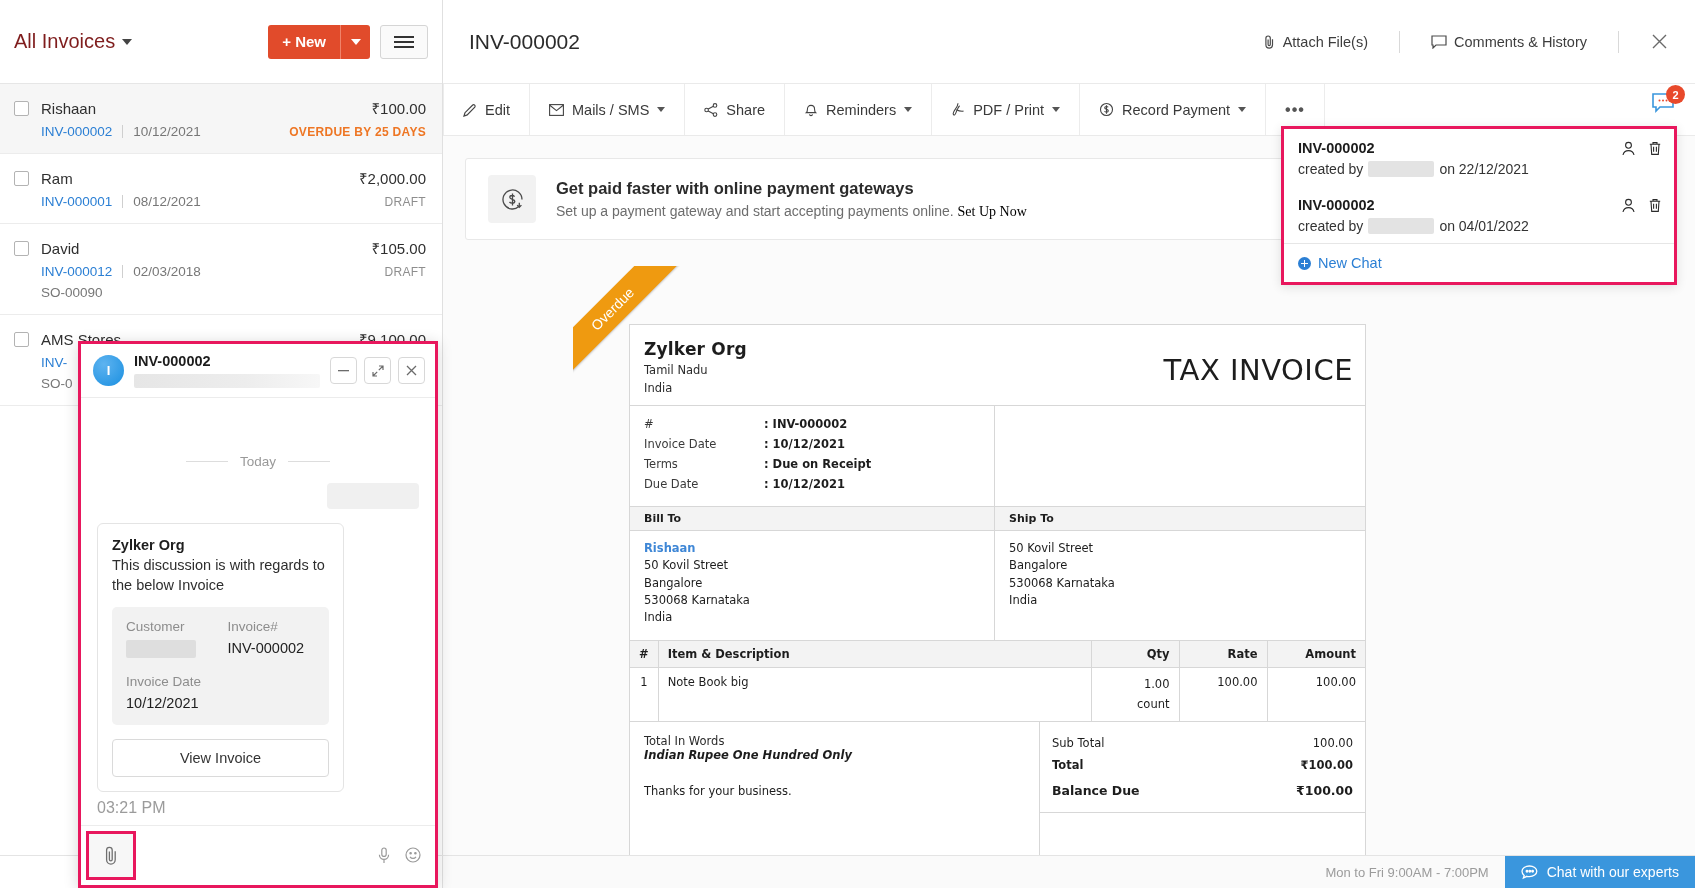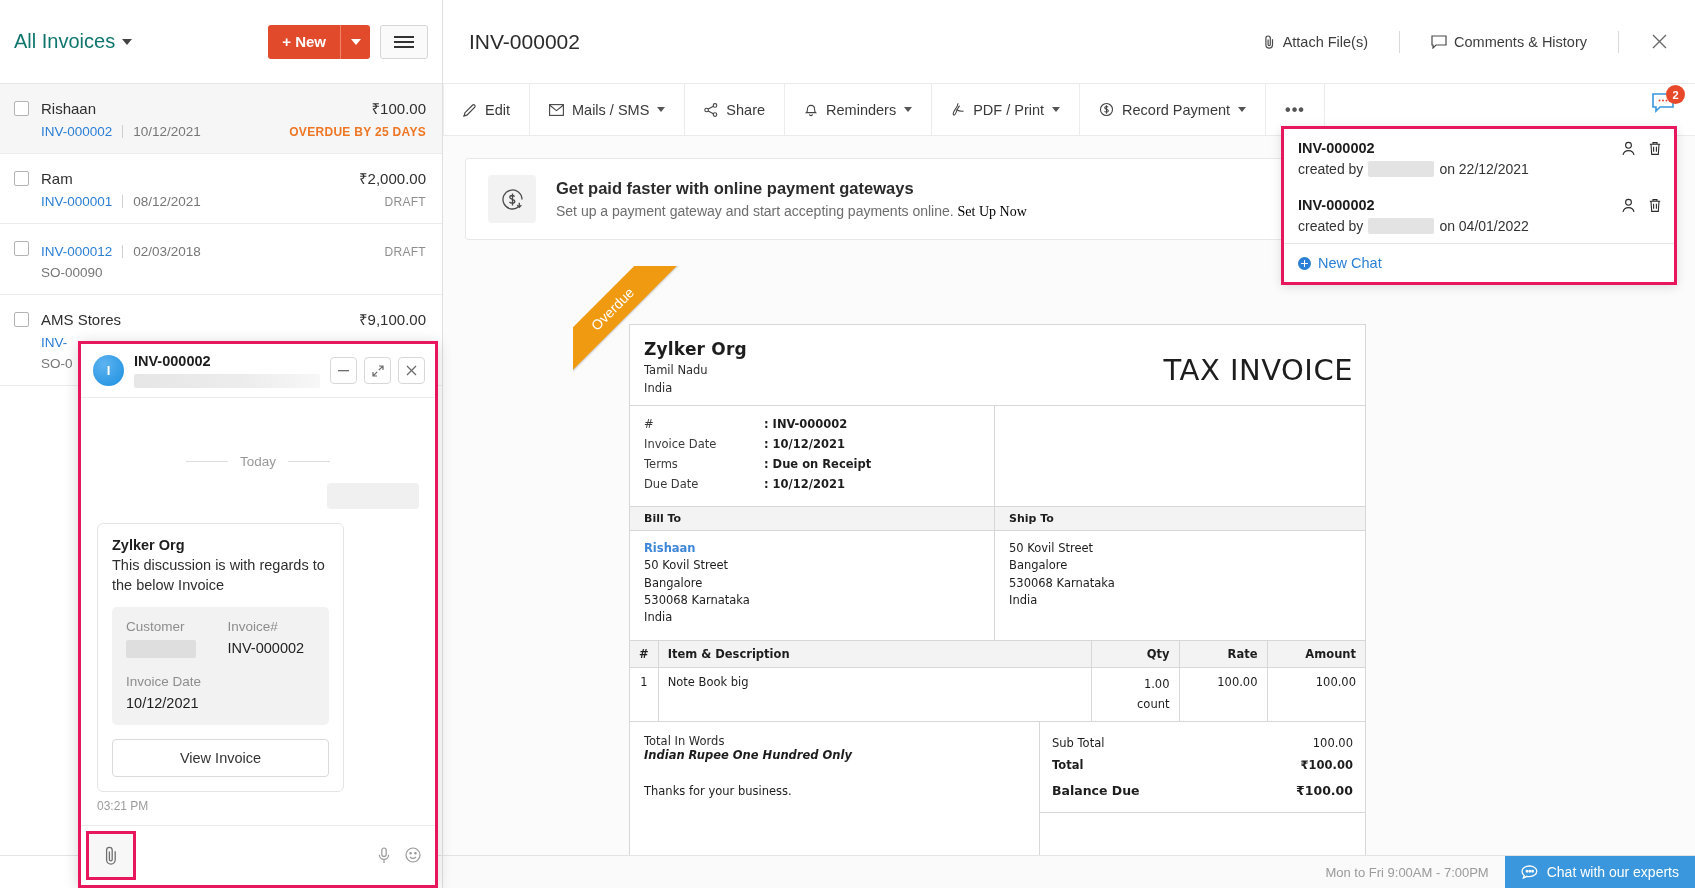--- a/index.html
+++ b/index.html
@@ -14,21 +14,21 @@
   
   .left-pane {
     position: absolute; left: 0; top: 0; width: 443px; height: 888px;
     background: #fff; border-right: 1px solid #e0e0e0;
   }
   .left-header {
     height: 84px; display: flex; align-items: center;
     padding: 0 14px; border-bottom: 1px solid #e6e6e6; background:#fff;
   }
   .list-title {
-    font-size: 20px; color: #0f766e; font-weight: 400; cursor: pointer;
+    font-size: 20px; color: #7f1d1d; font-weight: 400; cursor: pointer;
     display:flex; align-items:center; gap:7px;
   }
   .caret-down {
     width: 0; height: 0; border-left: 5px solid transparent;
     border-right: 5px solid transparent; border-top: 6px solid #444;
     display:inline-block;
   }
   .left-header-actions { margin-left: auto; display: flex; align-items: center; gap: 10px; }
   .btn-new {
     background: #e14b2b; color: #fff; border: none; height: 34px;
@@ -251,21 +251,21 @@
   .md-col { flex:1 1 0; min-width:0; }
   .md-k { font-size:13.5px; color:#8d8d8d; }
   .md-v { font-size:14.5px; color:#1e1e1e; margin-top:6px; }
   .md-redact { display:inline-block; height:18px; width:70px; background:#dedede; border-radius:2px; margin-top:6px; }
   .md-row2 { margin-top: 12px; }
   .msg-btn {
     margin-top:14px; border:1px solid #dadada; border-radius:4px; height:38px;
     display:flex; align-items:center; justify-content:center; font-size:14.5px;
     color:#333; cursor:pointer; background:#fff;
   }
-  .msg-time { font-size:12px; color:#9b9b9b; margin-top:7px; }
+  .msg-time { font-size:16px; color:#9b9b9b; margin-top:7px; }
   .actions-row { display:flex; justify-content:flex-end; margin-top: 11px; padding-right: 2px; }
   .actions-btn { font-size:13.5px; color:#5a6a78; display:flex; align-items:center; gap:6px; cursor:pointer; }
   .chatwin-foot {
     border-top:1px solid #ececec; height: 60px; display:flex; align-items:stretch;
     background:#fff; flex:0 0 auto;
   }
   .attach-box {
     width: 50px; display:flex; align-items:center; justify-content:center;
     border: 3px solid #e8175d; background:#f7f7f7; cursor:pointer; margin: 5px 0 5px 5px;
   }
@@ -350,20 +350,24 @@
             <span class="row-date">08/12/2021</span>
           </span>
           <span class="row-status">DRAFT</span>
         </div>
       </div>
     </div>
 
     <div class="inv-row">
       <div class="row-check"></div>
       <div class="row-body">
+        <div class="row-top">
+          <span class="row-name">David</span>
+          <span class="row-amount">₹105.00</span>
+        </div>
         <div class="row-bottom">
           <span class="row-meta">
             <span class="row-invno">INV-000012</span>
             <span class="row-sep"></span>
             <span class="row-date">02/03/2018</span>
           </span>
           <span class="row-status">DRAFT</span>
         </div>
         <div class="row-so">SO-00090</div>
       </div>

